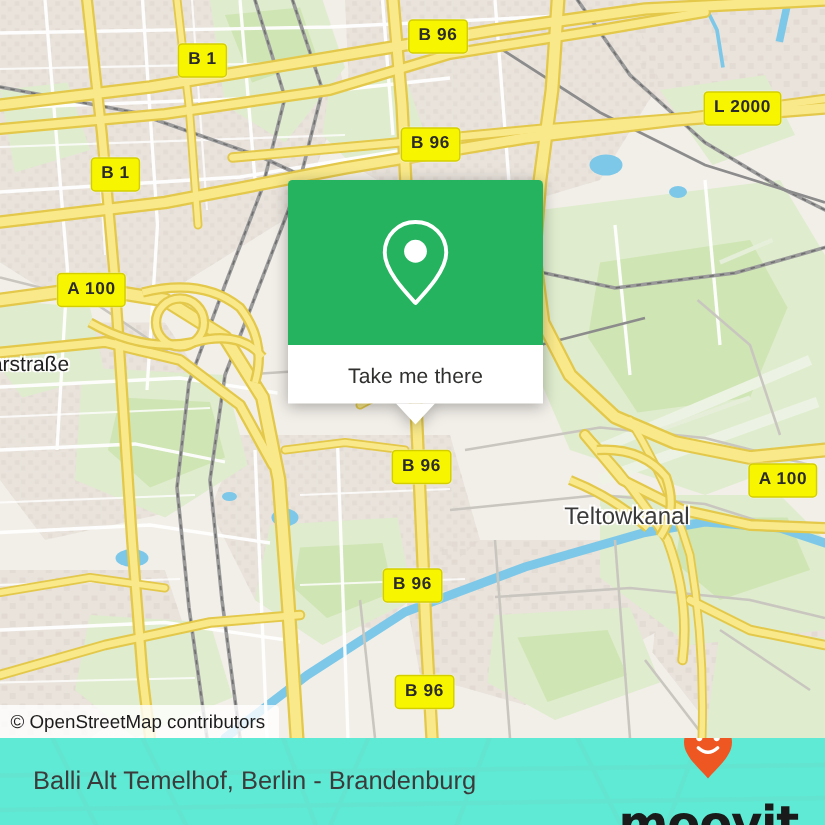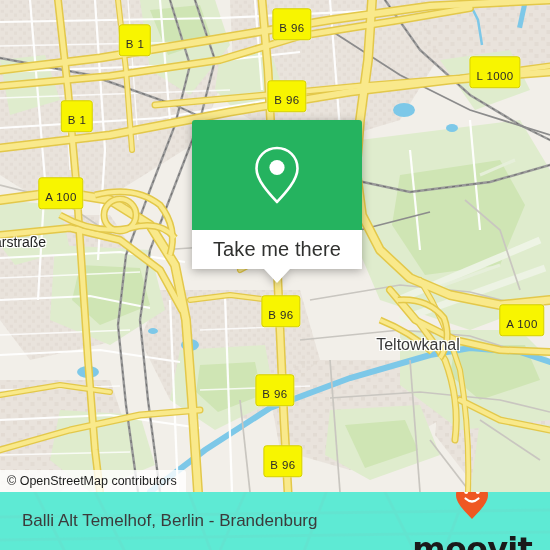--- a/index.html
+++ b/index.html
@@ -32,24 +32,24 @@
 
   
   .shield {
     position: absolute;
     background: #f8f500;
     border: 1.6px solid #d4ce00;
     border-radius: 3px;
     color: #2b2b2b;
     font-family: "Liberation Sans", sans-serif;
     font-size: 11.5px;
-    font-weight: 400;
+    font-weight: 700;
     letter-spacing: 0.4px;
     line-height: 1;
-    padding: 14px 6px 4px 6px;
+    padding: 5px 6px 4px 6px;
     white-space: nowrap;
     transform: translate(-50%, -50%);
     box-shadow: 0 0 0 0.5px rgba(255,255,255,0.35);
   }
 
   
   .map-label {
     position: absolute;
     font-family: "Liberation Sans", sans-serif;
     font-size: 11px;
@@ -82,21 +82,21 @@
   }
   #popup-foot {
     background: #ffffff;
     height: 39px;
     display: flex;
     align-items: center;
     justify-content: center;
   }
   #popup-foot span {
     font-family: "Liberation Sans", sans-serif;
-    font-size: 20px;
+    font-size: 14px;
     color: #30312f;
     letter-spacing: 0.1px;
   }
   #popup-tail {
     position: absolute;
     left: 50%;
     top: 149px;
     width: 0; height: 0;
     transform: translateX(-50%);
     border-left: 13px solid transparent;
@@ -383,21 +383,21 @@
       </g>
       <g stroke="#f9e98b" stroke-width="4" fill="none">
         <path d="M398,300 Q428,298 444,318 Q452,340 440,358"></path>
         <path d="M380,320 Q410,332 432,352"></path>
       </g>
     </svg>
 
     <div id="shield-layer">
         <div class="shield" style="left: 135px; top: 40px;">B 1</div>
         <div class="shield" style="left: 292px; top: 24px;">B 96</div>
-        <div class="shield" style="left: 495px; top: 72px;">L 1000</div>
+        <div class="shield" style="left: 495px; top: 72px;">L 2000</div>
         <div class="shield" style="left: 77px; top: 116px;">B 1</div>
         <div class="shield" style="left: 287px; top: 96px;">B 96</div>
         <div class="shield" style="left: 61px; top: 193px;">A 100</div>
         <div class="shield" style="left: 281px; top: 311px;">B 96</div>
         <div class="shield" style="left: 522px; top: 320px;">A 100</div>
         <div class="shield" style="left: 275px; top: 390px;">B 96</div>
         <div class="shield" style="left: 283px; top: 461px;">B 96</div>
       </div>
 
     <div id="label-layer">

